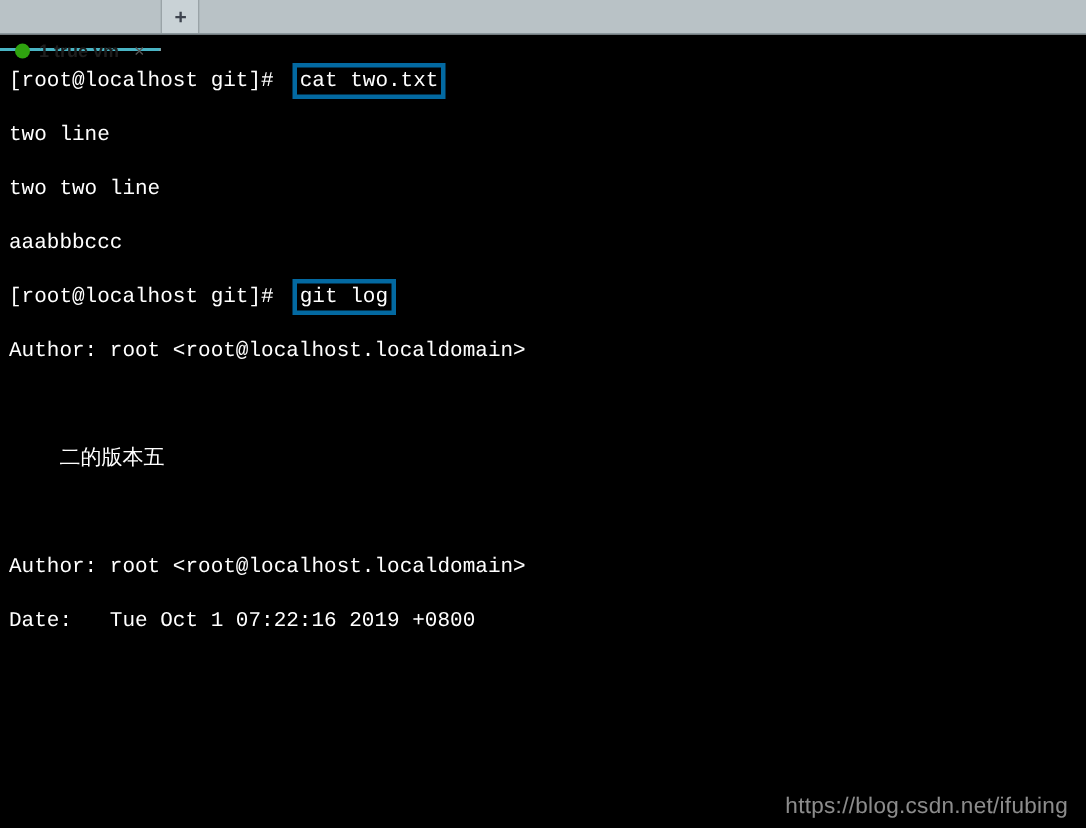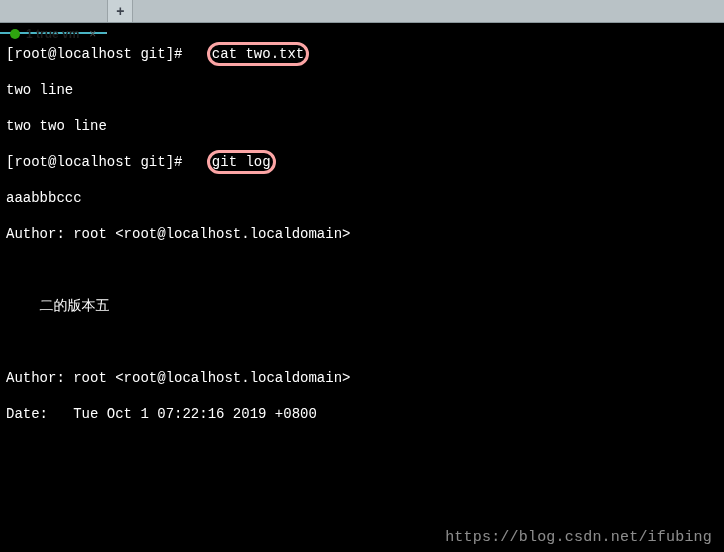--- a/index.html
+++ b/index.html
@@ -72,34 +72,34 @@
   .term {
     color: #ffffff;
     padding: 4px 6px 6px 6px;
     line-height: 18px;
     white-space: pre;
     letter-spacing: 0;
   }
   .term .line { display: block; }
   .highlighted {
     display: inline-block;
-    border: 3px solid #fca5a5;
-    border-radius: 12px;
+    border: 3px solid #0369a1;
+    border-radius: 0;
     padding: 0 2px;
-    margin: -3px 16px;
+    margin: -3px 4px;
     line-height: 18px;
   }
   .spacer { display: block; height: 18px; }
 
   
   .watermark {
     position: absolute;
     right: 12px;
     bottom: 6px;
-    font-family: Liberation Mono, monospace;
+    font-family: Liberation Sans, sans-serif;
     font-size: 15px;
     color: rgba(255,255,255,0.55);
     letter-spacing: 0.2px;
     padding-left: 39px;
   }
 </style>
 </head>
 <body>
 
 <div class="tabbar">
@@ -110,22 +110,22 @@
   </div>
   <div class="newtab">
     <span>+</span>
   </div>
 </div>
 
 <div class="term">
 <span class="line"><span>[root@localhost git]# </span><span class="highlighted">cat two.txt</span></span>
 <span class="line">two line</span>
 <span class="line">two two line</span>
+<span class="line">aaabbbccc</span>
 <span class="line"><span>[root@localhost git]# </span><span class="highlighted">git log</span></span>
-<span class="line">aaabbbccc</span>
 <span class="line">Author: root &lt;root@localhost.localdomain&gt;</span>
 <span class="spacer"></span>
 <span class="line">    二的版本五</span>
 <span class="spacer"></span>
 <span class="line">Author: root &lt;root@localhost.localdomain&gt;</span>
 <span class="line">Date:   Tue Oct 1 07:22:16 2019 +0800</span>
 <span class="spacer"></span>
 
 
 

